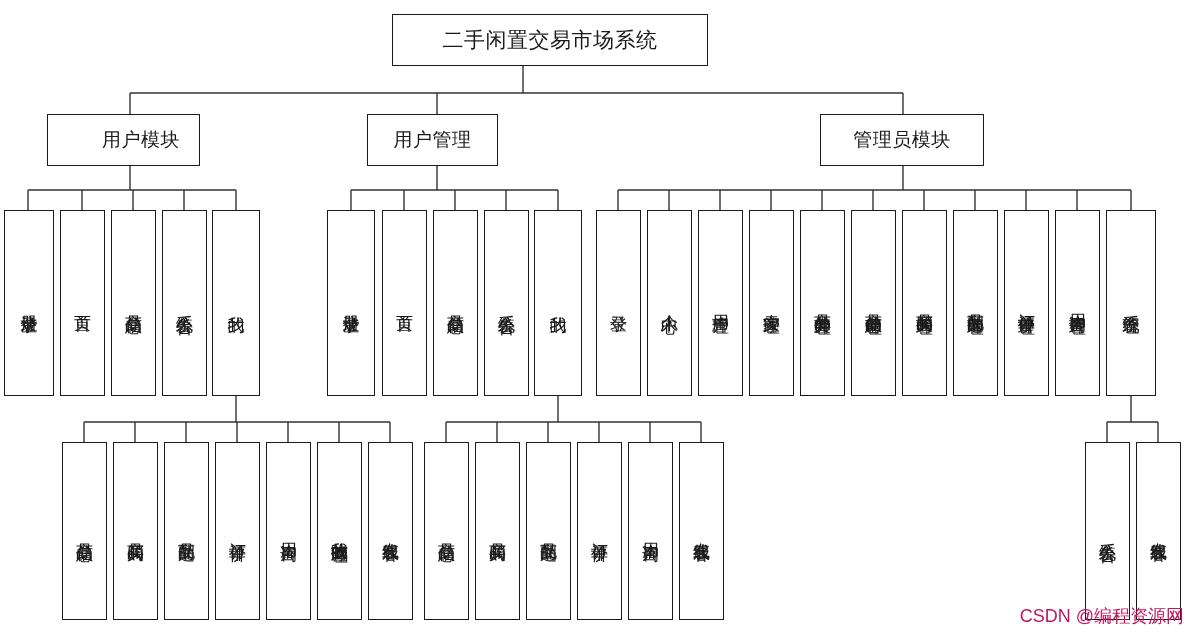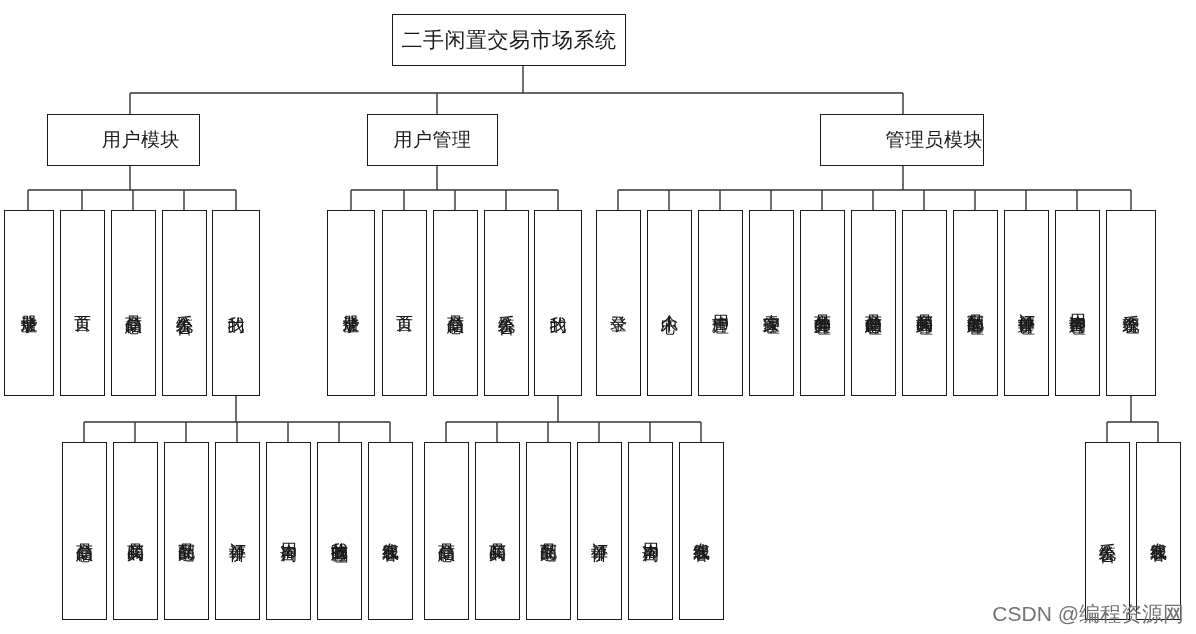--- a/index.html
+++ b/index.html
@@ -37,22 +37,22 @@
     line-height:1;
   }
   .root .node-label{font-size:21px;}
   .module .node-label{font-size:19px;}
   .leaf .node-label{font-size:17px;}
   .sub .node-label{font-size:17px;}
   .watermark{
     position:absolute;
     right:12px;bottom:6px;
     font-family:"Liberation Sans","DejaVu Sans",sans-serif;
-    font-size:21px;
-    color:#737373;
+    font-size:18px;
+    color:#be185d;
     z-index:5;
     white-space:nowrap;
     margin-top:28px;
   }
   svg.links{position:absolute;left:0;top:0;width:1196px;height:634px;z-index:1;}
   svg.links line{stroke:#333333;stroke-width:1.4px;}
 </style>
 </head>
 <body>
 
@@ -106,32 +106,32 @@
       <line x1="548" y1="422" x2="548" y2="442"></line>
       <line x1="599" y1="422" x2="599" y2="442"></line>
       <line x1="650" y1="422" x2="650" y2="442"></line>
       <line x1="701" y1="422" x2="701" y2="442"></line>
       <line x1="1131" y1="396" x2="1131" y2="422"></line>
       <line x1="1107" y1="422" x2="1158" y2="422"></line>
       <line x1="1107" y1="422" x2="1107" y2="442"></line>
       <line x1="1158" y1="422" x2="1158" y2="442"></line>
     </svg>
 
-  <div class="node-box root" style="left: 392px; top: 14px; width: 234px; height: 52px;">
+  <div class="node-box root" style="left: 392px; top: 14px; width: 316px; height: 52px;">
     <span class="node-label">二手闲置交易市场系统</span>
   </div>
 
   <div id="group-modules">
       <div class="node-box module" style="left: 47px; top: 114px; width: 153px; height: 52px; padding-left: 35px;">
         <span class="node-label">用户模块</span>
       </div>
       <div class="node-box module" style="left: 367px; top: 114px; width: 131px; height: 52px;">
         <span class="node-label">用户管理</span>
       </div>
-      <div class="node-box module" style="left: 820px; top: 114px; width: 164px; height: 52px; justify-content: flex-end;">
+      <div class="node-box module" style="left: 820px; top: 114px; width: 164px; height: 52px;">
         <span class="node-label">管理员模块</span>
       </div>
     </div>
   <div id="group-user-children">
       <div class="node-box leaf vertical" style="left: 4px; top: 210px; width: 50px; height: 186px;">
         <span class="node-label">注册登录</span>
       </div>
       <div class="node-box leaf vertical" style="left: 60px; top: 210px; width: 45px; height: 186px;">
         <span class="node-label">首页</span>
       </div>

